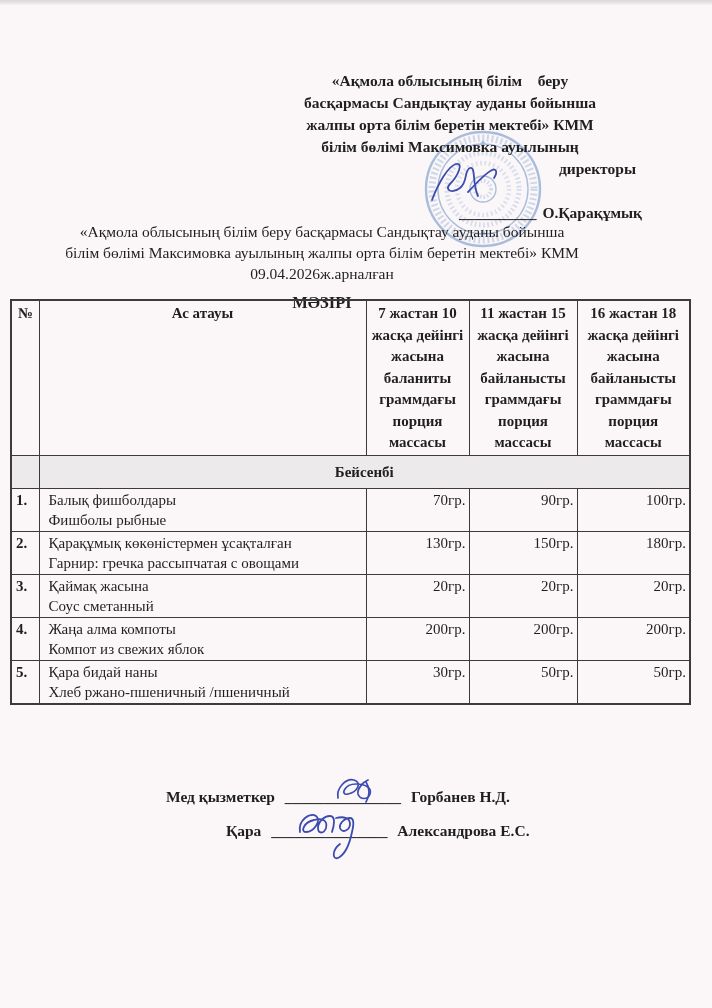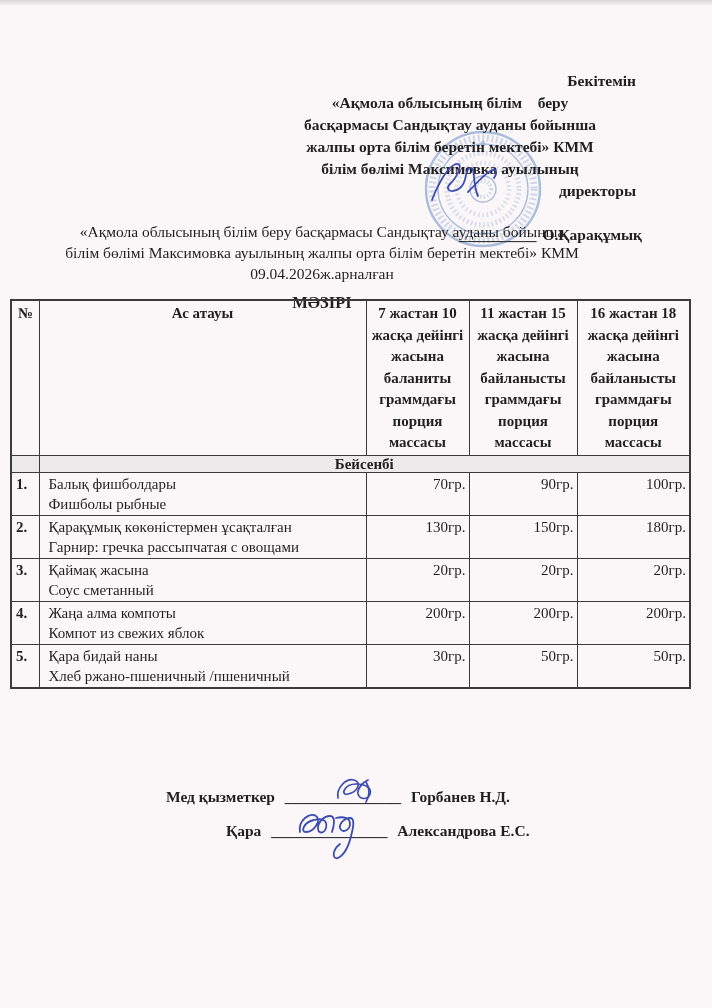--- a/index.html
+++ b/index.html
@@ -52,21 +52,21 @@
     padding:1px 3px;
     overflow:hidden;
   }
   .menu-table{border:2px solid #3d3a3b;}
   .menu-table th{
     font-weight:bold;text-align:center;line-height:21.5px;padding-top:2px;
   }
   .hdr-row{height:154px;}
   .day-row td{
     height:15px;font-weight:bold;text-align:center;
-    background:#edeaeb;line-height:16px;padding:0;font-size:15px;
+    background:#edeaeb;line-height:16px;padding:8px;font-size:15px;
   }
   .data-row{height:40px;}
   .data-row .num{font-weight:bold;text-align:left;padding-left:4px;line-height:20px;}
   .data-row .dish{line-height:20px;padding-left:9px;}
   .data-row .portion{text-align:right;line-height:20px;padding-top:1px;}
   
   .sig-bottom{
     position:absolute;font-weight:bold;font-size:15.5px;z-index:3;white-space:nowrap;
   }
   .med-row{left:166px;top:788px;}
@@ -88,21 +88,20 @@
       <circle cx="63" cy="63" r="36" stroke-width="5" stroke-dasharray="1.8 2.4" opacity="0.45"></circle>
       <circle cx="63" cy="63" r="26" stroke-width="4.5" stroke-dasharray="1.8 2.6" opacity="0.4"></circle>
       <circle cx="63" cy="63" r="13" stroke-width="1.4"></circle>
       <circle cx="63" cy="63" r="8" stroke-width="4" stroke-dasharray="1.5 2" opacity="0.5"></circle>
       <path d="M60,108 l3,-5 3,5 -3,2 z" fill="#96aed4" stroke="none"></path>
       <path d="M60,18 l3,-4 3,4 -3,2 z" fill="#96aed4" stroke="none"></path>
     </g>
   </svg>
 
   <div class="approval">
-    <div class="line r">Бекітемін</div>
     <div class="line">«Ақмола облысының білім    беру</div>
     <div class="line">басқармасы Сандықтау ауданы бойынша</div>
     <div class="line">жалпы орта білім беретін мектебі» КММ</div>
     <div class="line">білім бөлімі Максимовка ауылының</div>
     <div class="line r">директоры</div>
     <div class="line sig-line-row">
       <span class="uline">__________</span><span class="director-name">О.Қарақұмық</span>
     </div>
   </div>
 

